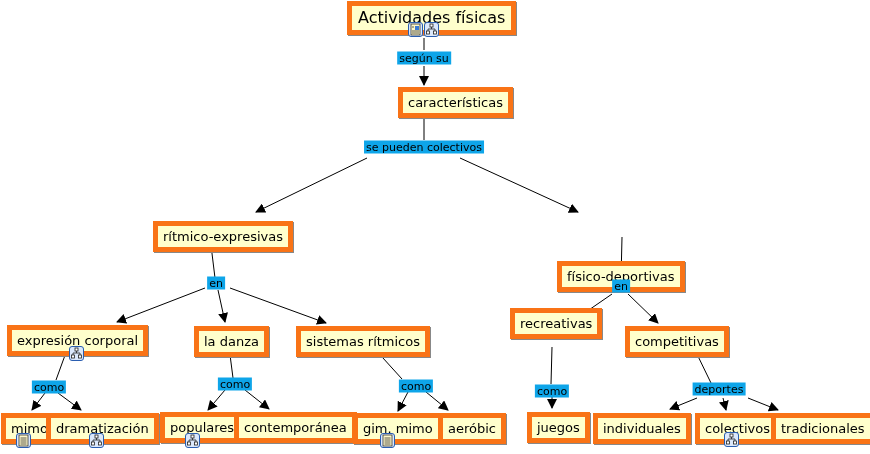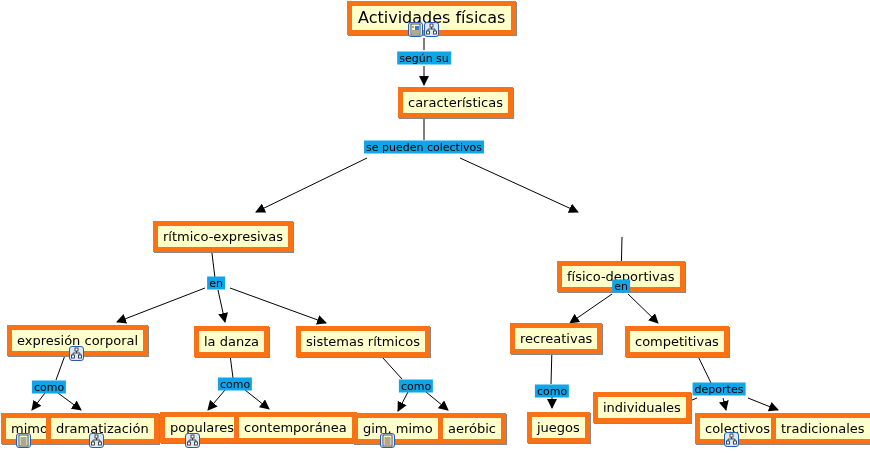--- a/index.html
+++ b/index.html
@@ -65,30 +65,30 @@
   </g>
 </svg>
 
 <div class="node root" style="left:347px;top:1px;">Actividades físicas</div>
 <div class="node" style="left:370px;top:87px;margin-left:28px;">características</div>
 <div class="node" style="left:153px;top:221px;">rítmico-expresivas</div>
 <div class="node" style="left:557px;top:215px;margin-top:46px;">físico-deportivas</div>
 <div class="node" style="left:7px;top:325px;">expresión corporal</div>
 <div class="node" style="left:194px;top:326px;">la danza</div>
 <div class="node" style="left:296px;top:326px;">sistemas rítmicos</div>
-<div class="node" style="left:510px;top:323px;">recreativas</div>
+<div class="node" style="left:510px;top:308px;">recreativas</div>
 <div class="node" style="left:625px;top:326px;">competitivas</div>
 <div class="node" style="left:1px;top:413px;">mimo</div>
 <div class="node" style="left:46px;top:413px;">dramatización</div>
 <div class="node" style="left:160px;top:412px;">populares</div>
 <div class="node" style="left:234px;top:412px;">contemporánea</div>
 <div class="node" style="left:353px;top:413px;">gim. mimo</div>
 <div class="node" style="left:438px;top:413px;">aeróbic</div>
 <div class="node" style="left:527px;top:412px;">juegos</div>
-<div class="node" style="left:593px;top:392px;">individuales</div>
+<div class="node" style="left:593px;top:413px;">individuales</div>
 <div class="node" style="left:695px;top:413px;">colectivos</div>
 <div class="node" style="left:771px;top:413px;">tradicionales</div>
 
 <div class="link-label" style="left:424px;top:58px;">según su</div>
 <div class="link-label" style="left:424px;top:147px;">se pueden colectivos</div>
 <div class="link-label" style="left:216px;top:283px;">en</div>
 <div class="link-label" style="left:621px;top:286px;">en</div>
 <div class="link-label" style="left:49px;top:387px;">como</div>
 <div class="link-label" style="left:235px;top:384px;">como</div>
 <div class="link-label" style="left:416px;top:386px;">como</div>

